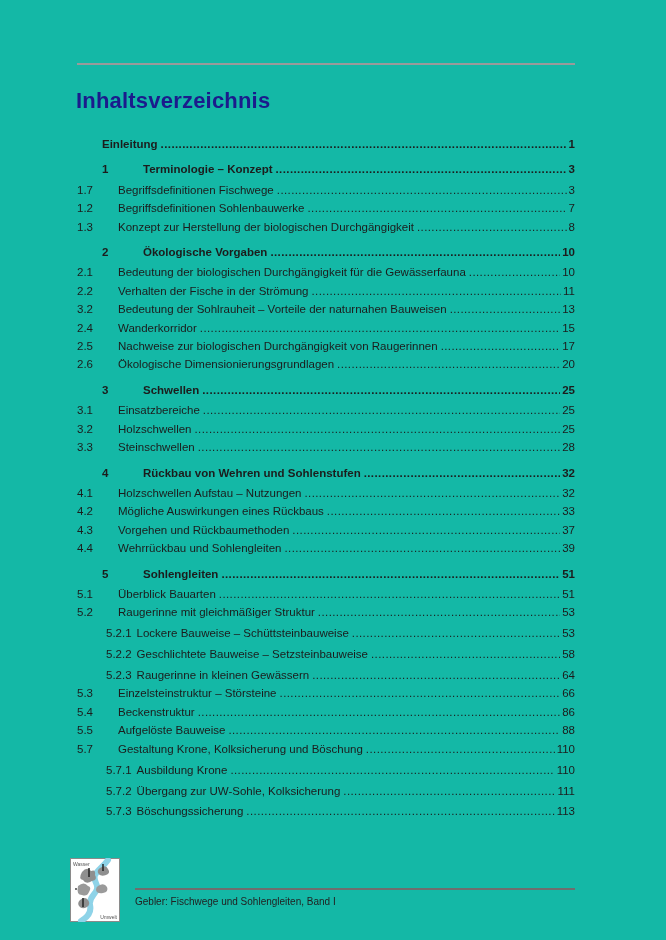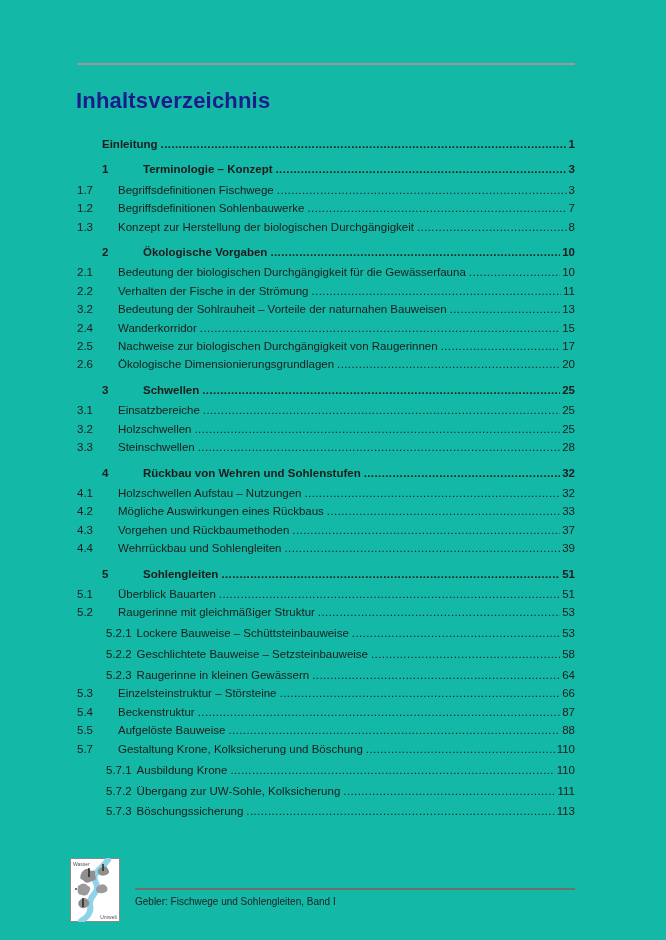--- a/index.html
+++ b/index.html
@@ -263,21 +263,21 @@
     <span class="num">5.3</span>
     <span class="label">Einzelsteinstruktur – Störsteine</span>
     <span class="leader"></span>
     <span class="pagenum">66</span>
   </div>
 
   <div class="row h2">
     <span class="num">5.4</span>
     <span class="label">Beckenstruktur</span>
     <span class="leader"></span>
-    <span class="pagenum">87</span>
+    <span class="pagenum">86</span>
   </div>
 
   <div class="row h2">
     <span class="num">5.5</span>
     <span class="label">Aufgelöste Bauweise</span>
     <span class="leader"></span>
     <span class="pagenum">88</span>
   </div>
 
 

